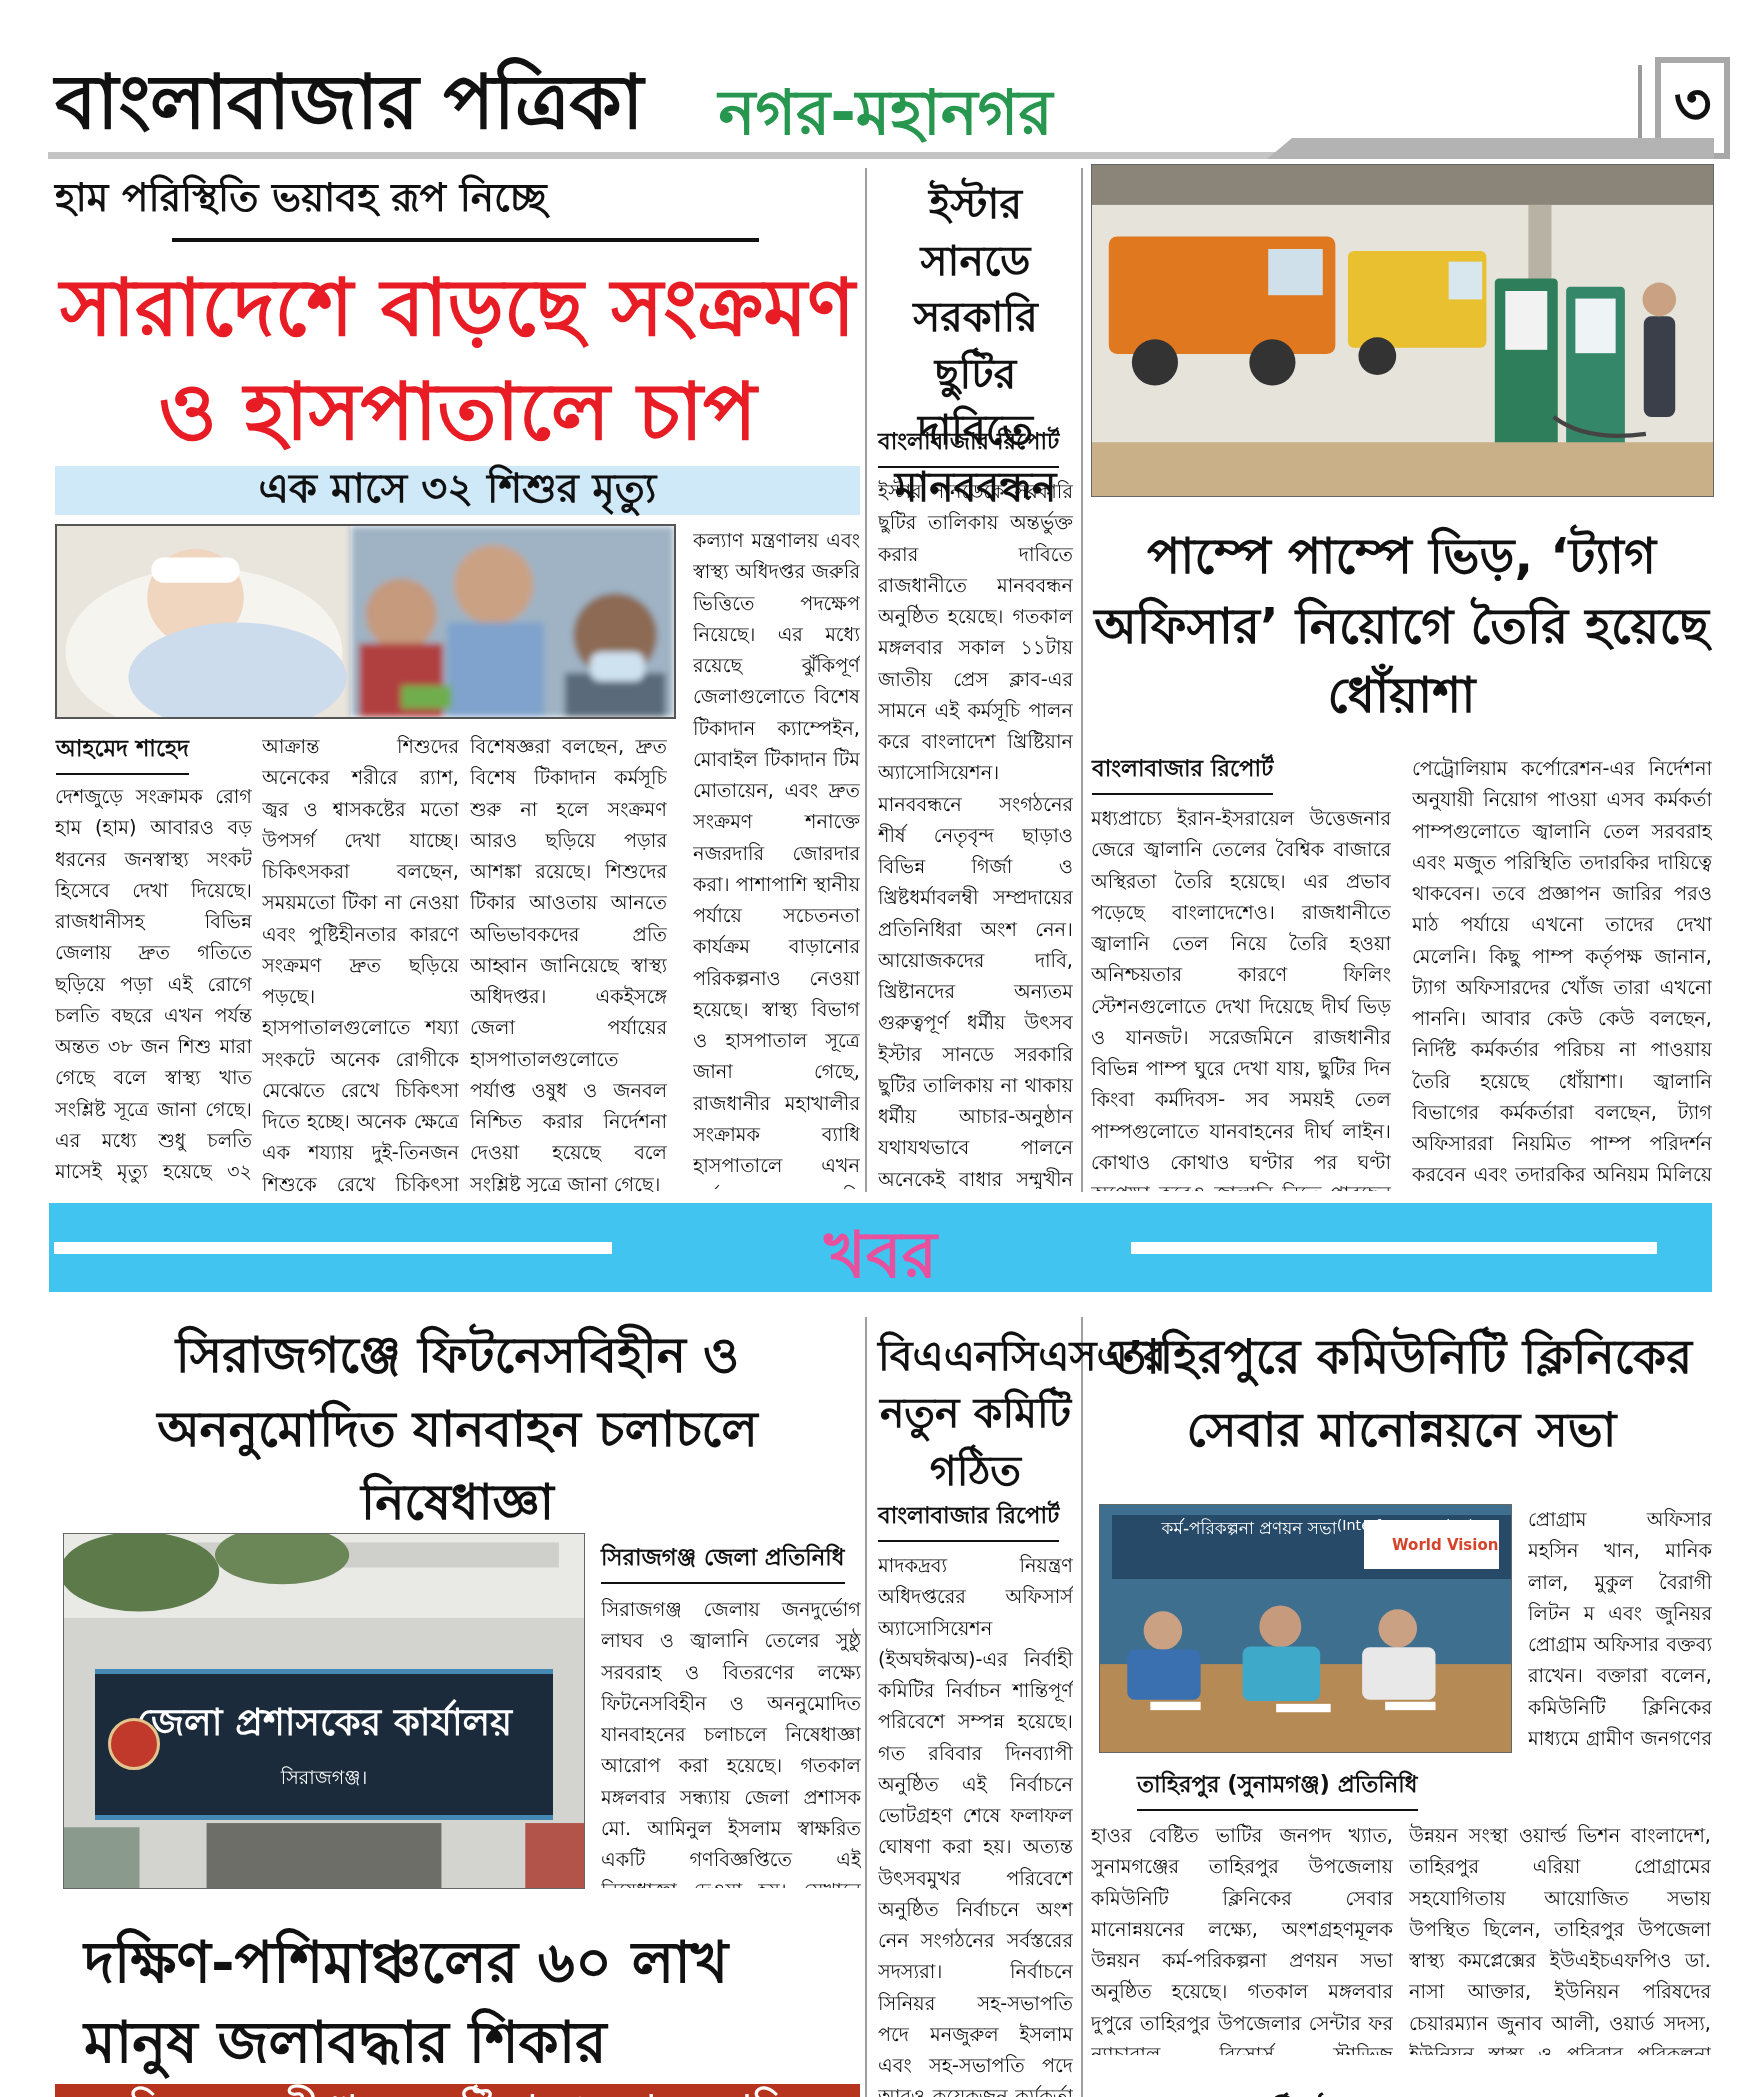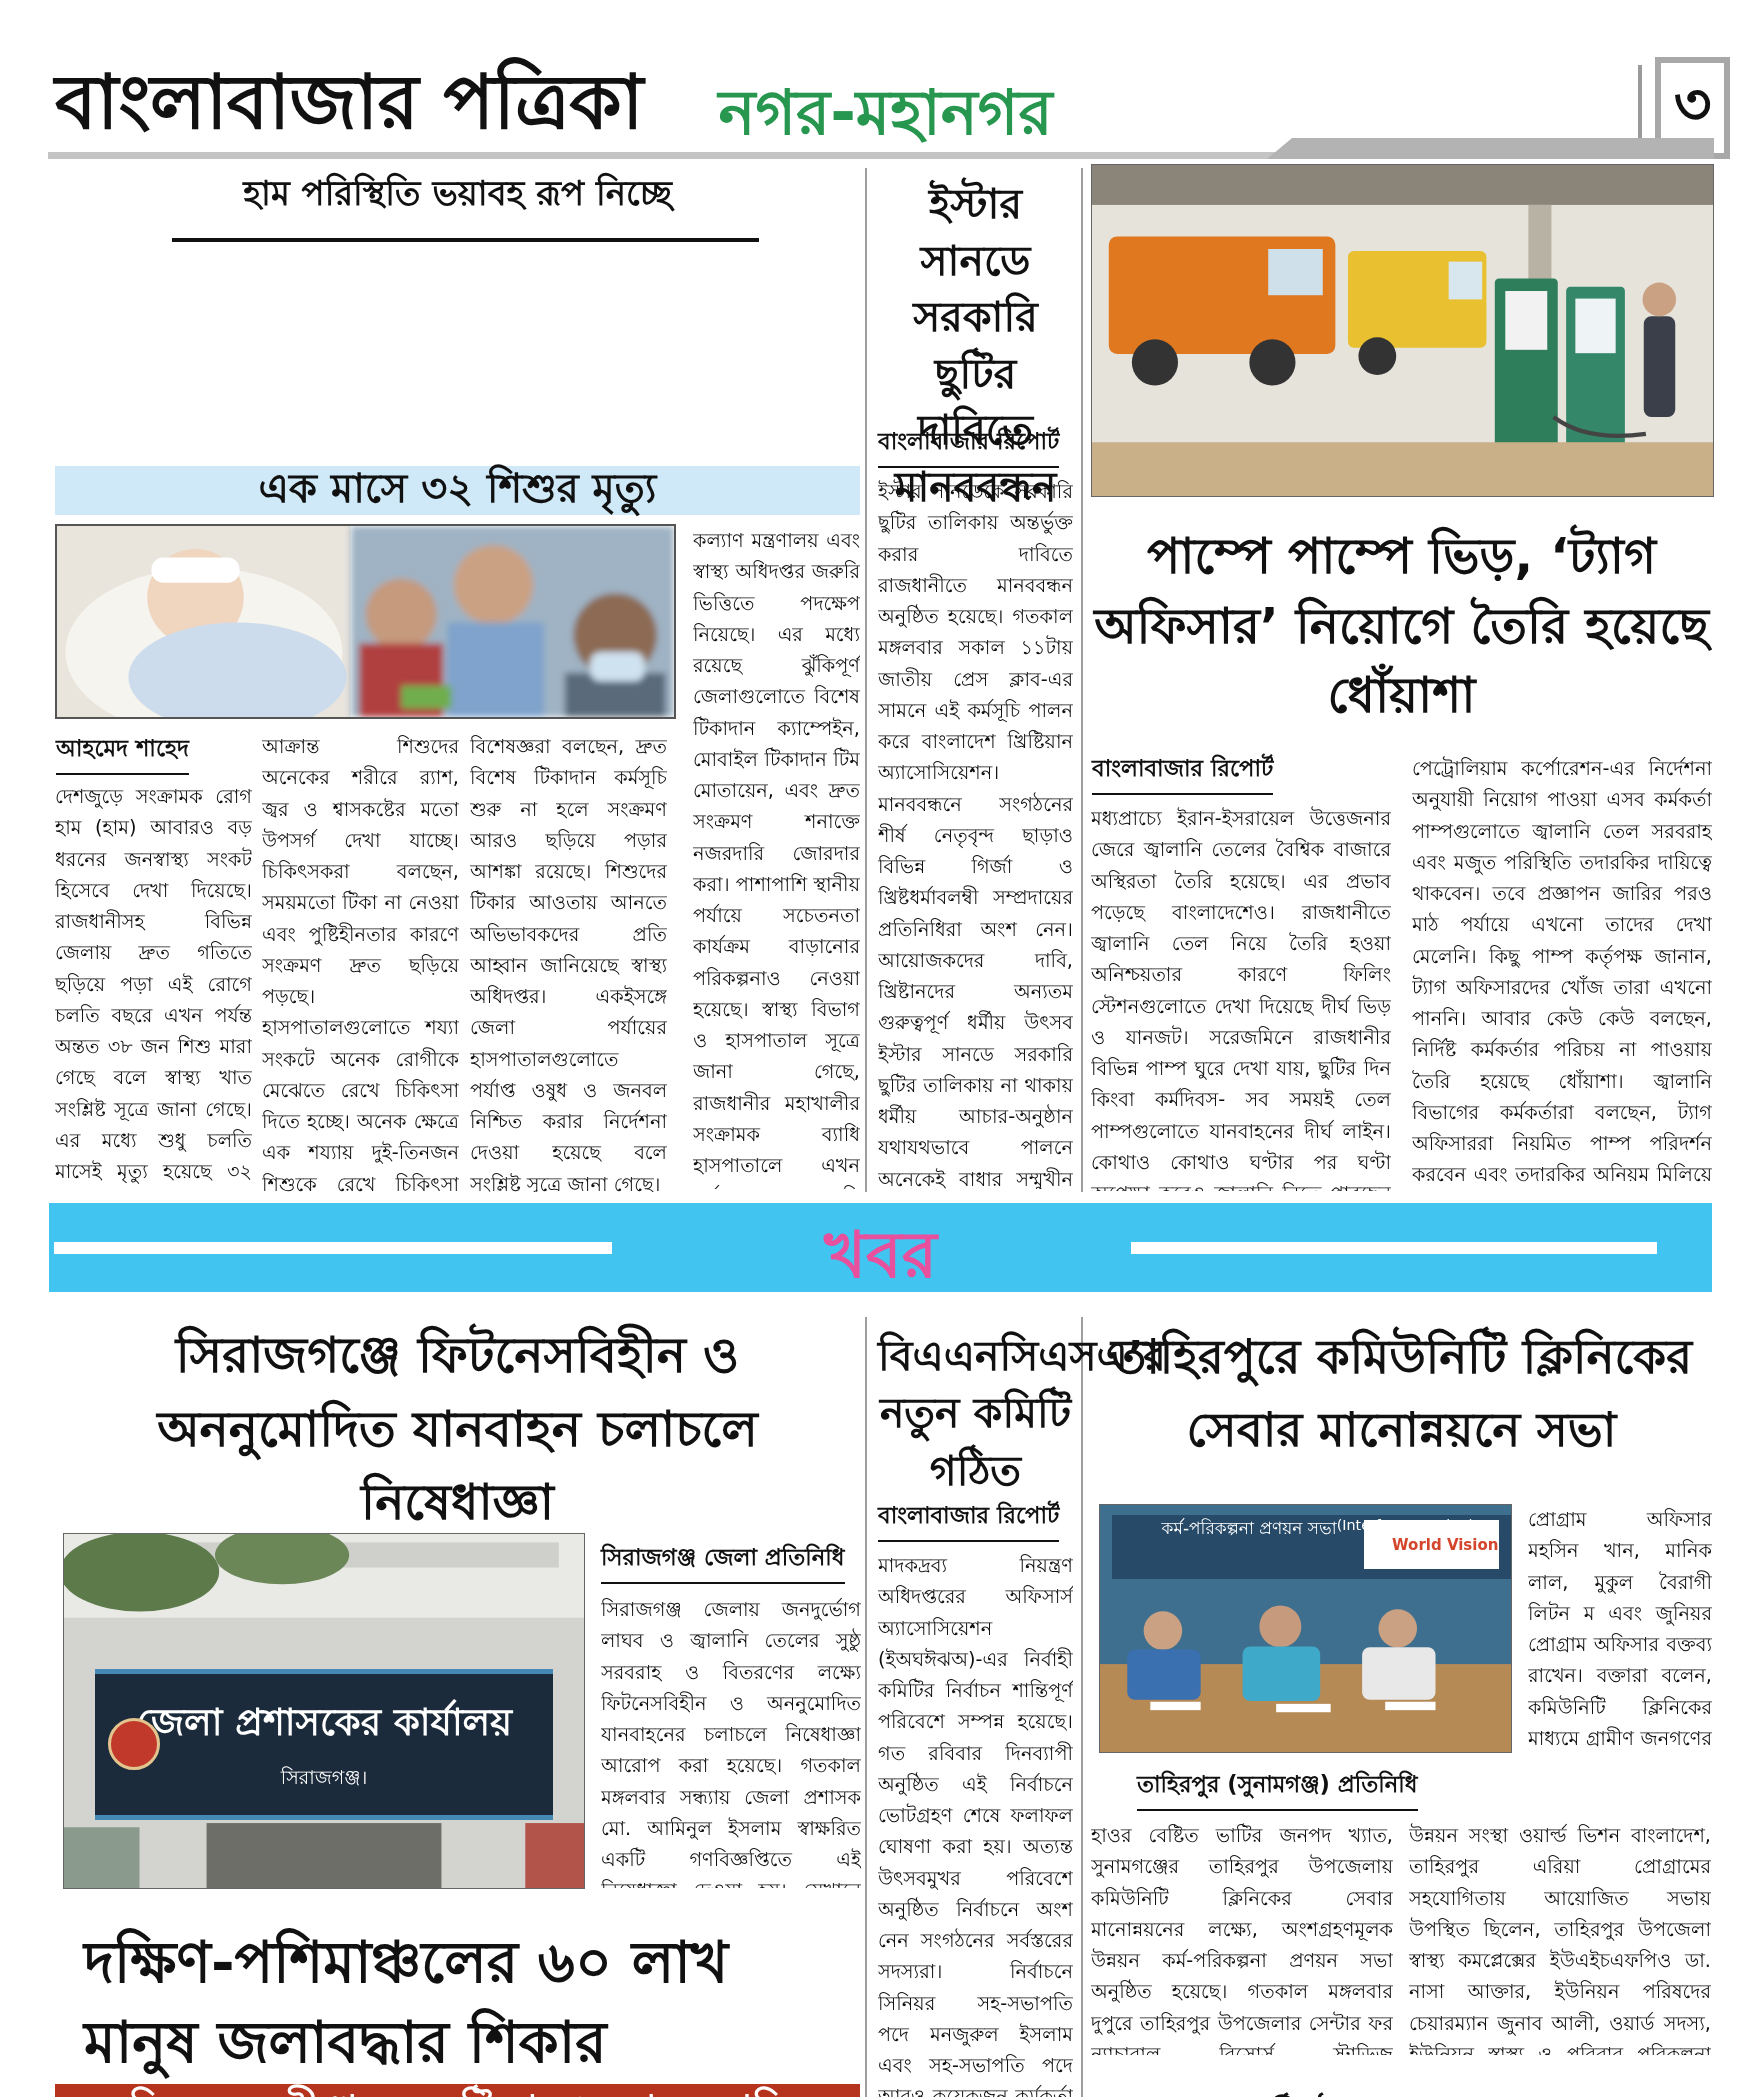--- a/index.html
+++ b/index.html
@@ -15,21 +15,21 @@
   #masthead{left:55px;top:44px;font-size:75px;font-weight:bold;letter-spacing:-0.8px;}
   #section-title{left:680px;top:65px;width:411px;font-size:62px;font-weight:bold;color:#27964f;text-align:center;}
   #dateline{left:1439px;top:73px;width:180px;font-size:22.7px;line-height:1.55;text-align:right;font-weight:bold;}
   #date-divider{left:1638px;top:65px;width:3.8px;height:78px;background:#9a9a9a;}
   #page-badge{left:1655px;top:57px;width:63px;height:90px;border:6.7px solid #a8a8a8;background:#fff;
               display:flex;align-items:center;justify-content:center;font-size:58px;font-weight:bold;}
   #header-rule{left:48px;top:152px;width:1665px;height:6.7px;background:#c4c4c4;}
   #header-rule-right{left:1267px;top:138px;width:447px;height:21px;background:#b3b3b3;
                      clip-path:polygon(25px 0,100% 0,100% 100%,0 100%);}
   
-  #m-kicker{left:55px;top:167px;width:805px;font-size:34px;font-weight:bold;text-align:center;}
+  #m-kicker{left:55px;top:167px;width:805px;font-size:39px;font-weight:bold;}
   #m-kicker-rule{left:172px;top:238px;width:587px;height:4.2px;background:#111;}
   #m-headline{left:55px;top:256px;width:805px;font-size:79px;line-height:1.32;font-weight:bold;
               color:#e81c24;text-align:center;}
   #m-subbar{left:55px;top:466px;width:805px;height:49px;background:#cfe9f8;display:flex;
             align-items:center;justify-content:center;font-size:40px;font-weight:bold;}
   #m-photo{left:55px;top:524px;width:617px;height:191px;border:2.5px solid #555;}
   #m-sidecol{left:693px;top:525px;width:167px;height:664px;}
   #m-byline{left:56px;top:731px;}
   #m-col1{left:55px;top:781px;width:197px;height:410px;}
   #m-col2{left:262px;top:731px;width:197px;height:461px;}
@@ -98,20 +98,21 @@
 
   <div class="abs" id="section-title">নগর-মহানগর</div>
   <div class="abs" id="masthead">বাংলাবাজার পত্রিকা</div>
   <div class="abs" id="date-divider"></div>
   <div class="abs" id="page-badge">৩</div>
   <div class="abs" id="header-rule"></div>
   <div class="abs" id="header-rule-right"></div>
 
   <div class="abs" id="m-kicker">হাম পরিস্থিতি ভয়াবহ রূপ নিচ্ছে</div>
   <div class="abs" id="m-kicker-rule"></div>
+  <div class="abs" id="m-headline">সারাদেশে বাড়ছে সংক্রমণ ও হাসপাতালে চাপ</div>
   <div class="abs" id="m-subbar">এক মাসে ৩২ শিশুর মৃত্যু</div>
 
   <div class="photo" id="m-photo">
     <svg viewBox="0 0 1470 455" preserveAspectRatio="none">
       <defs>
           <filter id="blur1">
             <feGaussianBlur stdDeviation="7"></feGaussianBlur>
           </filter>
         </defs>
       <rect x="0" y="0" width="700" height="455" fill="#e9e4dc"></rect>

